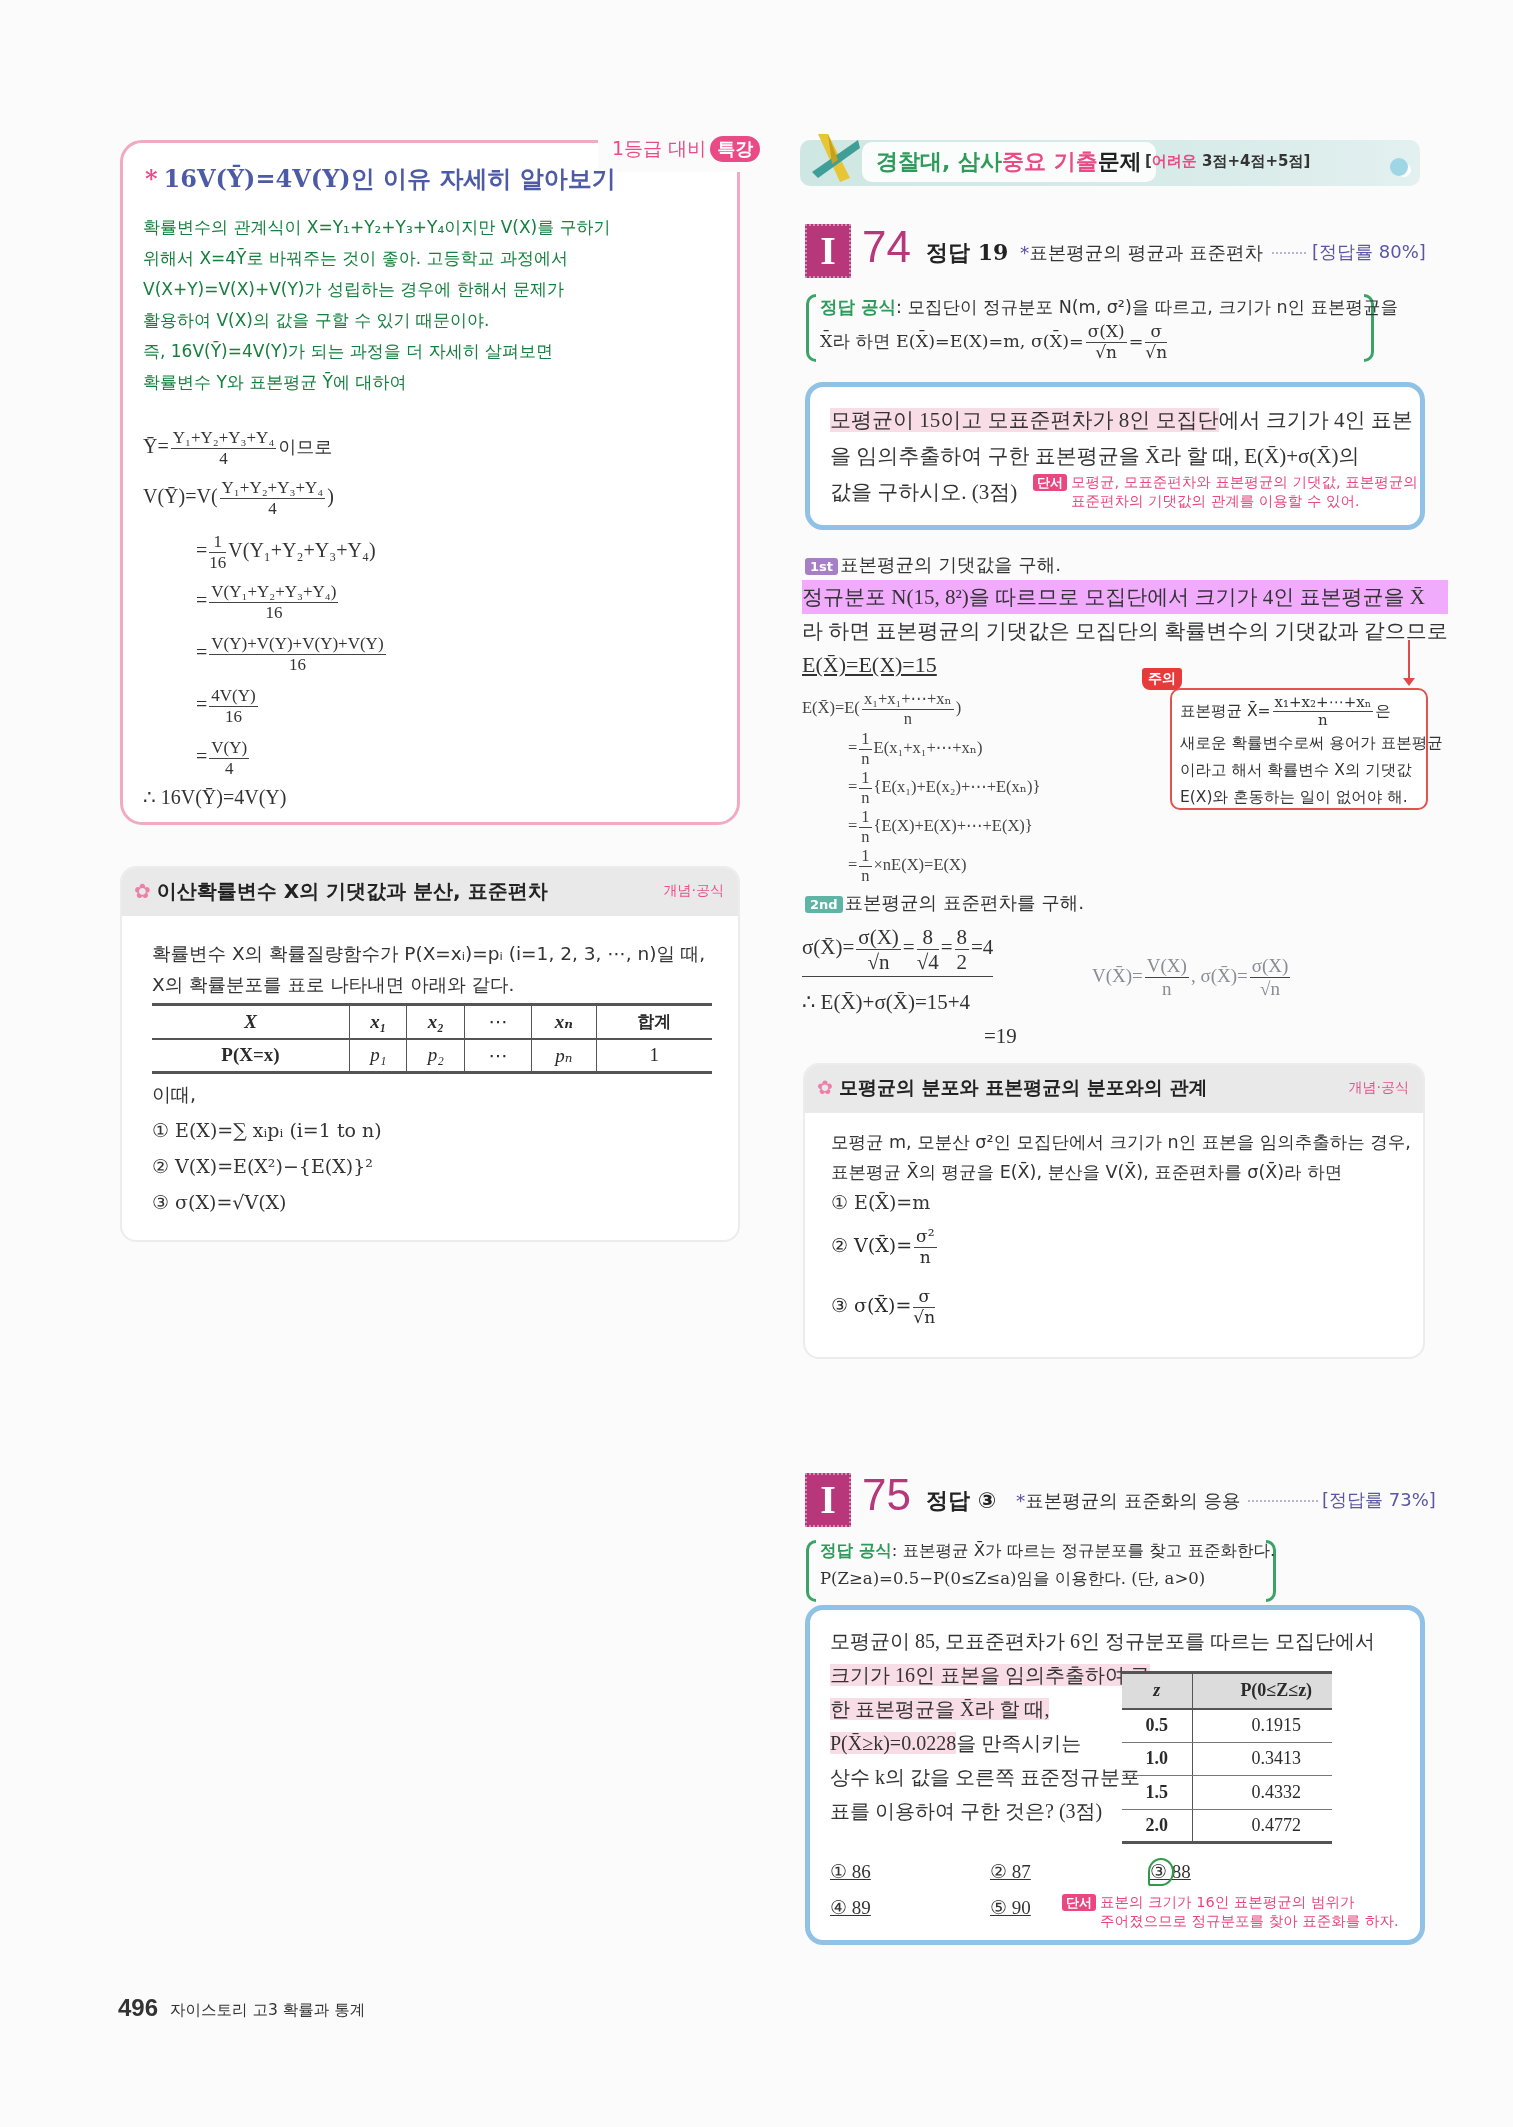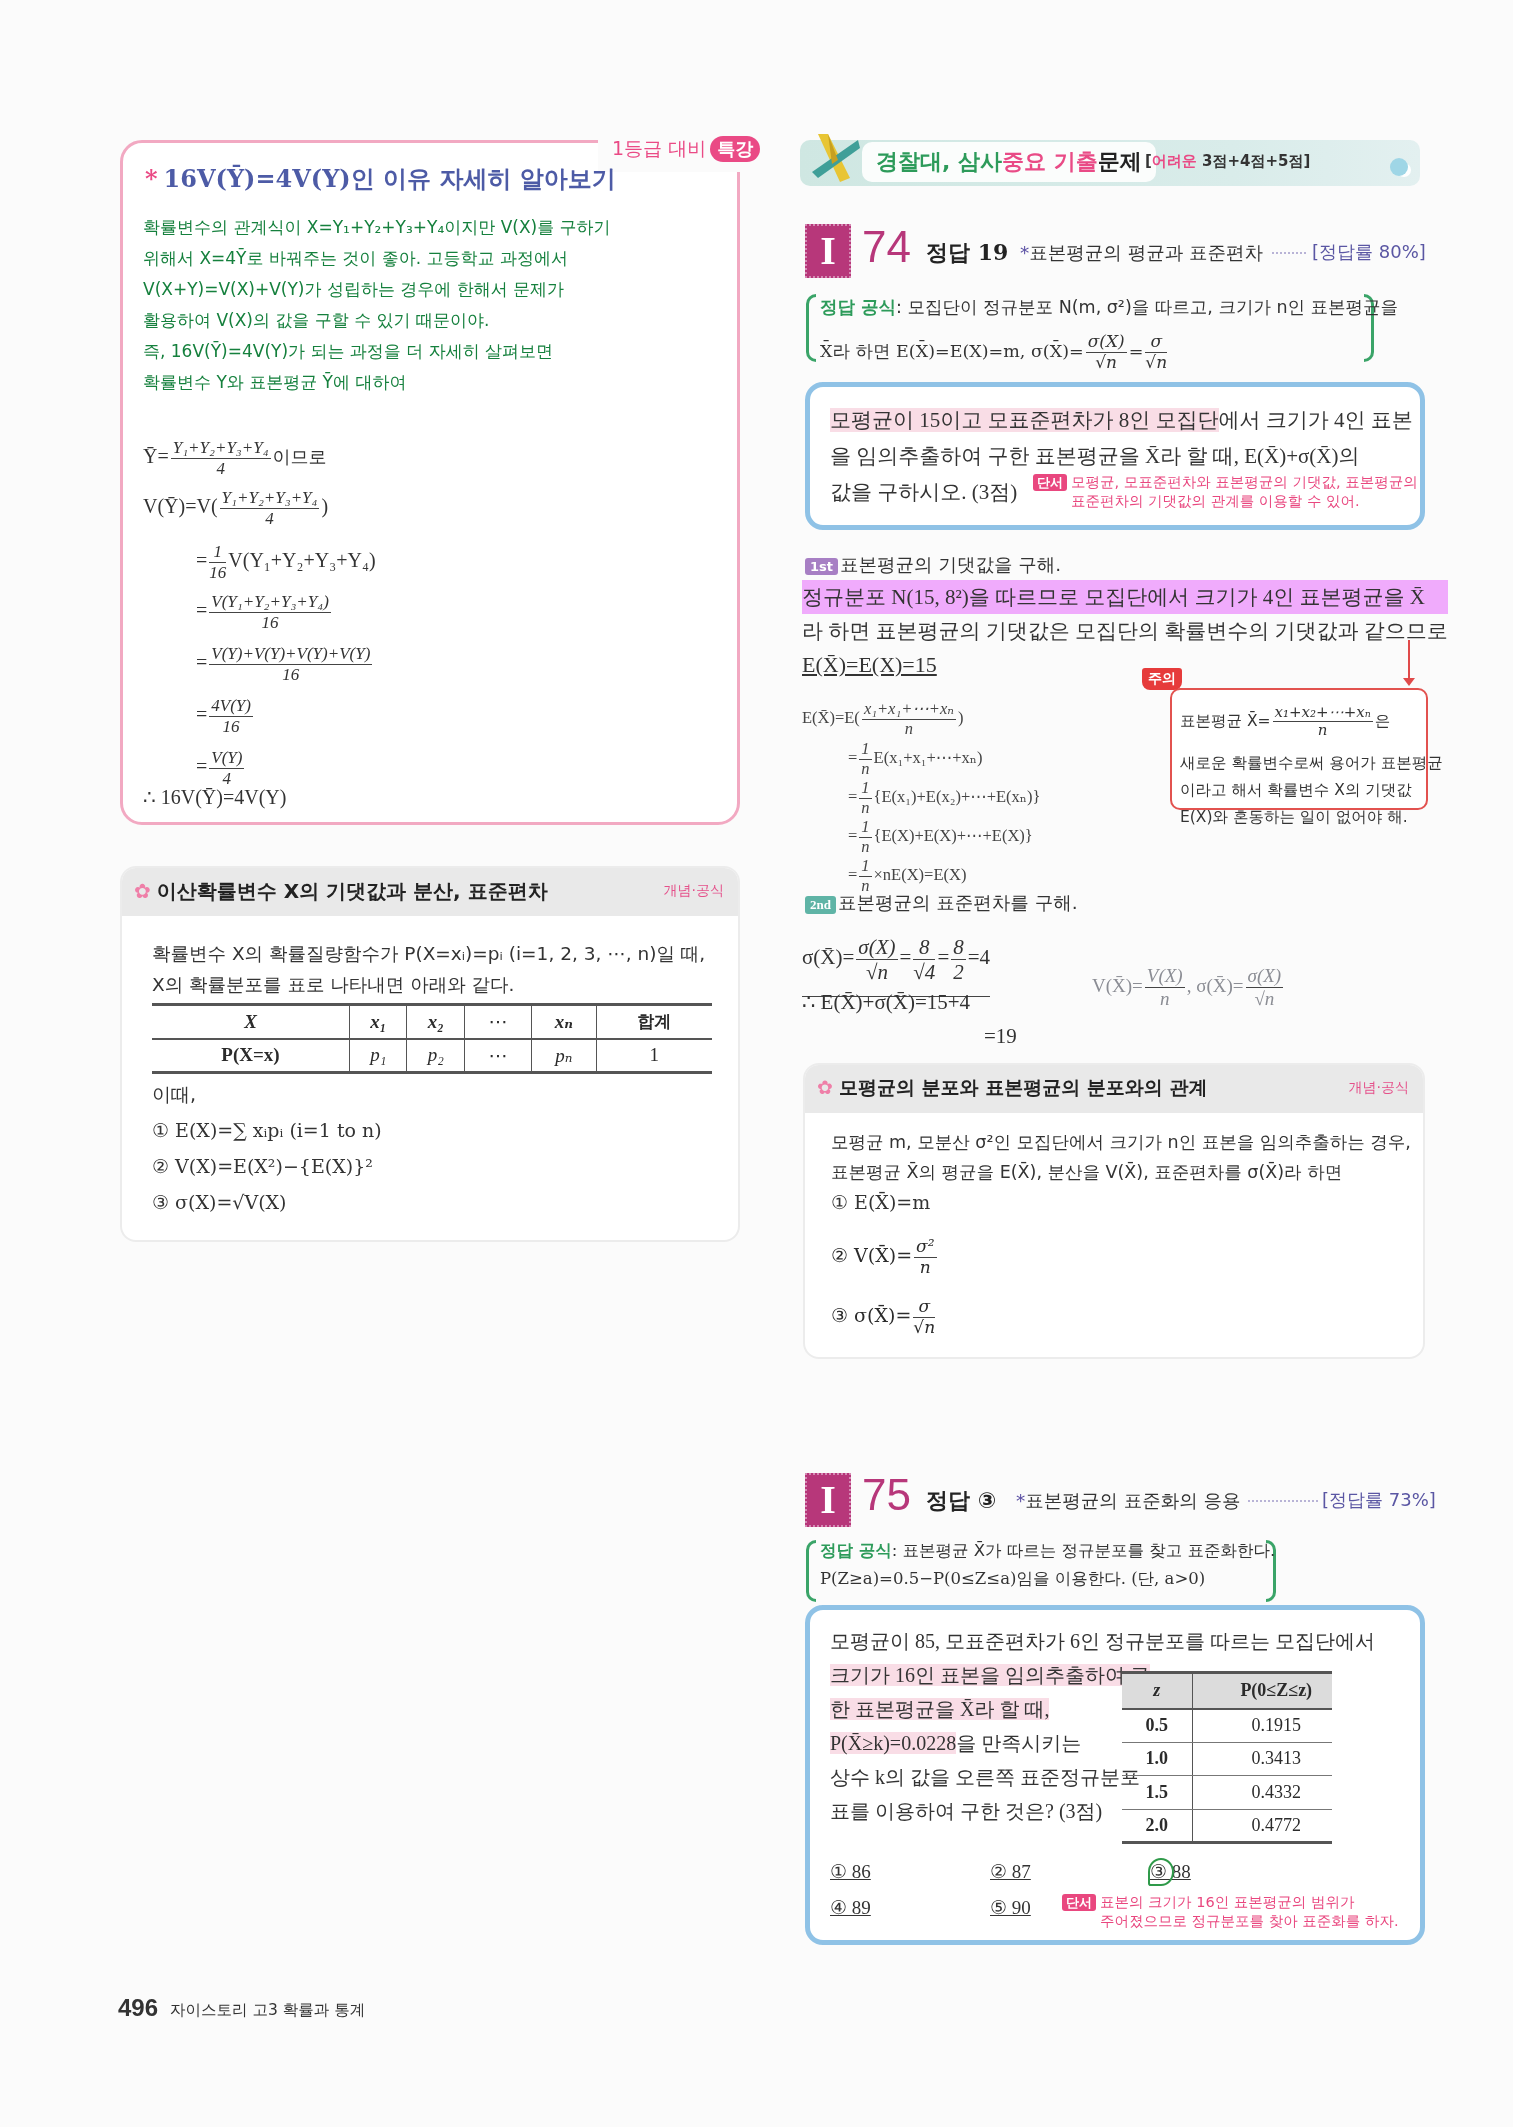--- a/index.html
+++ b/index.html
@@ -11,21 +11,21 @@
   
   .lecture-box { left: 120px; top: 140px; width: 620px; height: 685px; border: 3px solid #f2a9c2; border-radius: 22px; background: #fff; }
   .lecture-tab { left: 598px; top: 132px; width: 150px; height: 40px; background: #fbfbfb; }
   .lecture-badge { left: 612px; top: 136px; font-size: 19px; color: #ea4a85; display: flex; gap: 4px; }
   .lecture-badge .pill { background: #ea4a85; color: #fff; border-radius: 14px; padding: 1px 7px; font-weight: bold; font-size: 18px; }
   .lecture-title { left: 145px; top: 163px; font-size: 24px; color: #4d5ba6; font-weight: bold; }
   .lecture-title .star { color: #ea4a85; margin-right: 6px; }
   .lecture-body { left: 143px; top: 212px; width: 580px; font-size: 17px; line-height: 31px; color: #15803d; }
   .lecture-body p { white-space: nowrap; }
   .math-line { position: absolute; font-family: "Liberation Serif", "DejaVu Serif", serif; font-size: 20px; color: #333; white-space: nowrap; }
-  .frac { display: inline-block; vertical-align: middle; text-align: center; margin: 10px 2px; font-style: italic; }
+  .frac { display: inline-block; vertical-align: middle; text-align: center; margin: 0 2px; }
   .frac .num { display: block; border-bottom: 1.3px solid #444; padding: 0 2px; line-height: 1.15; }
   .frac .den { display: block; line-height: 1.15; }
   .frac.sm { font-size: 17px; }
 
   
   .concept-box { left: 122px; top: 868px; width: 616px; height: 372px; border-radius: 14px; background: #fff; box-shadow: 0 0 0 2px #ececec; overflow: hidden; }
   .concept-head { left: 0; top: 0; width: 100%; height: 48px; background: #e9e9e9; }
   .concept-title { left: 12px; top: 10px; font-size: 20px; font-weight: bold; color: #222; white-space: nowrap; }
   .concept-title .flower { color: #ef7fa8; margin-right: 6px; }
   .concept-tag { right: 14px; top: 14px; font-size: 14px; color: #e5508a; }
@@ -64,21 +64,21 @@
   .bracket-r { border-left: none; border-radius: 0 10px 10px 0; }
 
   .problem-box { border: 5px solid #8fc2e6; border-radius: 18px; background: #fff; }
   .problem-text { font-family: "Liberation Serif", "DejaVu Serif", serif; font-size: 21px; line-height: 36px; color: #333; white-space: nowrap; }
   .hl-pink { background: #f9dde6; }
   .hint-tag { background: #e9477f; color: #fff; font-size: 13px; font-weight: bold; padding: 1px 4px; border-radius: 3px; margin-right: 4px; }
   .hint-text { font-size: 14.5px; color: #e9477f; line-height: 19px; white-space: nowrap; }
 
   .step-badge { display: inline-block; font-size: 13px; font-weight: bold; color: #fff; padding: 1px 5px; border-radius: 3px; margin-right: 2px; }
   .step-1 { background: #a77fc4; }
-  .step-2 { background: #5fb4a6; font-family: Liberation Serif, serif; }
+  .step-2 { background: #5fb4a6; }
   .step-title { font-size: 18.5px; color: #333; white-space: nowrap; }
 
   .sol-text { font-family: "Liberation Serif", "DejaVu Serif", serif; font-size: 21px; line-height: 34px; color: #333; white-space: nowrap; }
   .hl-peach { background: #f0abfc; }
   .sol-small { font-family: "Liberation Serif", "DejaVu Serif", serif; font-size: 16.5px; color: #444; white-space: nowrap; }
   .gray-note { font-family: "Liberation Serif", "DejaVu Serif", serif; font-size: 19px; color: #8b8d94; white-space: nowrap; }
 
   .caution-box { border: 2px solid #e2524f; border-radius: 10px; background: #fff; }
   .caution-flag { background: #e63b3b; color: #fff; font-size: 14px; font-weight: bold; padding: 2px 6px; border-radius: 3px 3px 8px 8px; }
   .caution-text { font-size: 15.5px; line-height: 27px; color: #333; white-space: nowrap; }

